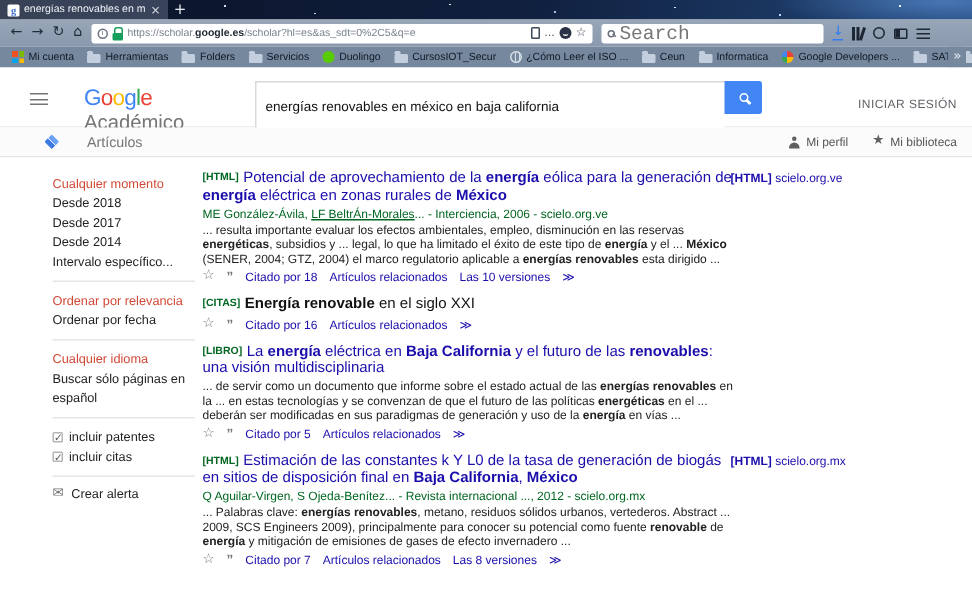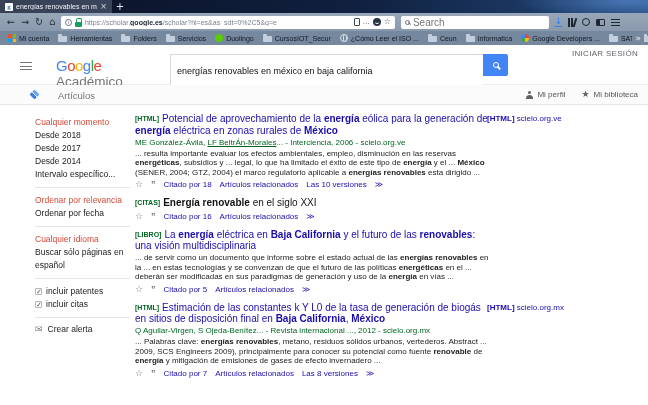--- a/index.html
+++ b/index.html
@@ -48,22 +48,22 @@
   .dots { font-size:7px; color:#3d4856; letter-spacing:0; flex:0 0 auto; }
   .pocket { width:8px; height:8px; border-radius:50%; background:#2a3345; flex:0 0 auto; position:relative; }
   .pocket::after { content:""; position:absolute; left:2px; top:2.5px; width:4px; height:2.5px;
     border-bottom:1.2px solid #fff; border-radius:0 0 3px 3px; }
   .star-ic { font-size:8px; color:#3d4856; line-height:1; flex:0 0 auto; }
   .searchbox { width:148px; height:13px; background:#fff; border-radius:2px;
     display:flex; align-items:center; gap:3px; padding:0 4px; flex:0 0 auto; }
   .mag { width:5px; height:5px; border:1px solid #69707c; border-radius:50%; position:relative; flex:0 0 auto; }
   .mag::after { content:""; position:absolute; width:3px; height:1px; background:#69707c;
     right:-2.5px; bottom:-0.5px; transform:rotate(45deg); }
-  .searchbox input { border:0; outline:0; flex:1; font-size:10px; color:#333;
-    background:transparent; font-family:Liberation Sans, sans-serif; min-width:0; }
+  .searchbox input { border:0; outline:0; flex:1; font-size:13px; color:#333;
+    background:transparent; font-family:Liberation Mono, monospace; min-width:0; }
   .dl-ic { color:#2e7cf6; font-size:9px; line-height:1; border-bottom:1.5px solid #2e7cf6; flex:0 0 auto; }
   .library-ic { display:inline-flex; gap:1.5px; align-items:flex-end; height:9px; flex:0 0 auto; }
   .library-ic i { display:block; width:1.5px; height:9px; background:#1d2733; }
   .library-ic i:last-child { transform:rotate(18deg); }
   .circle-ic { width:8px; height:8px; border:1.2px solid #1d2733; border-radius:50%; flex:0 0 auto; }
   .panes-ic { width:9px; height:7px; border:1px solid #1d2733; border-radius:1px; position:relative; flex:0 0 auto; }
   .panes-ic::before { content:""; position:absolute; left:0; top:0; bottom:0; width:3px; background:#1d2733; }
   .burger { width:9px; height:7px; border-top:1.5px solid #1d2733; border-bottom:1.5px solid #1d2733;
     position:relative; flex:0 0 auto; }
   .burger::before { content:""; position:absolute; top:2.2px; left:0; right:0; height:1.5px; background:#1d2733; }
@@ -98,21 +98,21 @@
   .sch-logo .google { font-size:15px; letter-spacing:-0.5px; }
   .sch-logo .suffix { color:#757575; margin-left:4px; font-size:13.5px; }
   .sch-search { position:absolute; left:170px; top:9px; display:flex; }
   .sch-input { width:313px; height:22px; border:1px solid #d9d9d9; border-right:none;
     padding:16px 6px; font-size:9px; color:#111; outline:none; font-family:inherit; }
   .sch-btn { width:25px; height:22px; background:#4285f4; border:none; border-radius:0 2px 2px 0;
     display:flex; align-items:center; justify-content:center; cursor:pointer; }
   .mag-w { width:6px; height:6px; border:1.5px solid #fff; border-radius:50%; position:relative; }
   .mag-w::after { content:""; position:absolute; width:4px; height:1.5px; background:#fff;
     right:-3px; bottom:-1.5px; transform:rotate(45deg); }
-  .sign-in { position:absolute; right:10px; top:4px; font-size:8px; color:#5f6368; letter-spacing:.3px; }
+  .sign-in { position:absolute; right:10px; top:20px; font-size:8px; color:#5f6368; letter-spacing:.3px; }
 
   
   .results-bar { height:20px; background:#fbfbfb; border-bottom:1px solid #e6e6e6; position:relative; }
   .diamond { position:absolute; left:31px; top:6px; width:7px; height:7px;
     background:linear-gradient(180deg,#6aa2f8 48%,#fbfbfb 48%,#fbfbfb 54%,#3f7ae0 54%);
     transform:rotate(45deg); border-radius:1px; }
   .rb-section { position:absolute; left:58px; top:5px; font-size:9.5px; color:#757575; }
   .rb-stats { position:absolute; left:170px; top:20px; font-size:8px; color:#808080; }
   .rb-right { position:absolute; right:10px; top:0; height:100%; display:flex; align-items:center; gap:16px; }
   .rb-link { display:flex; align-items:center; gap:4px; font-size:8px; color:#555; }

